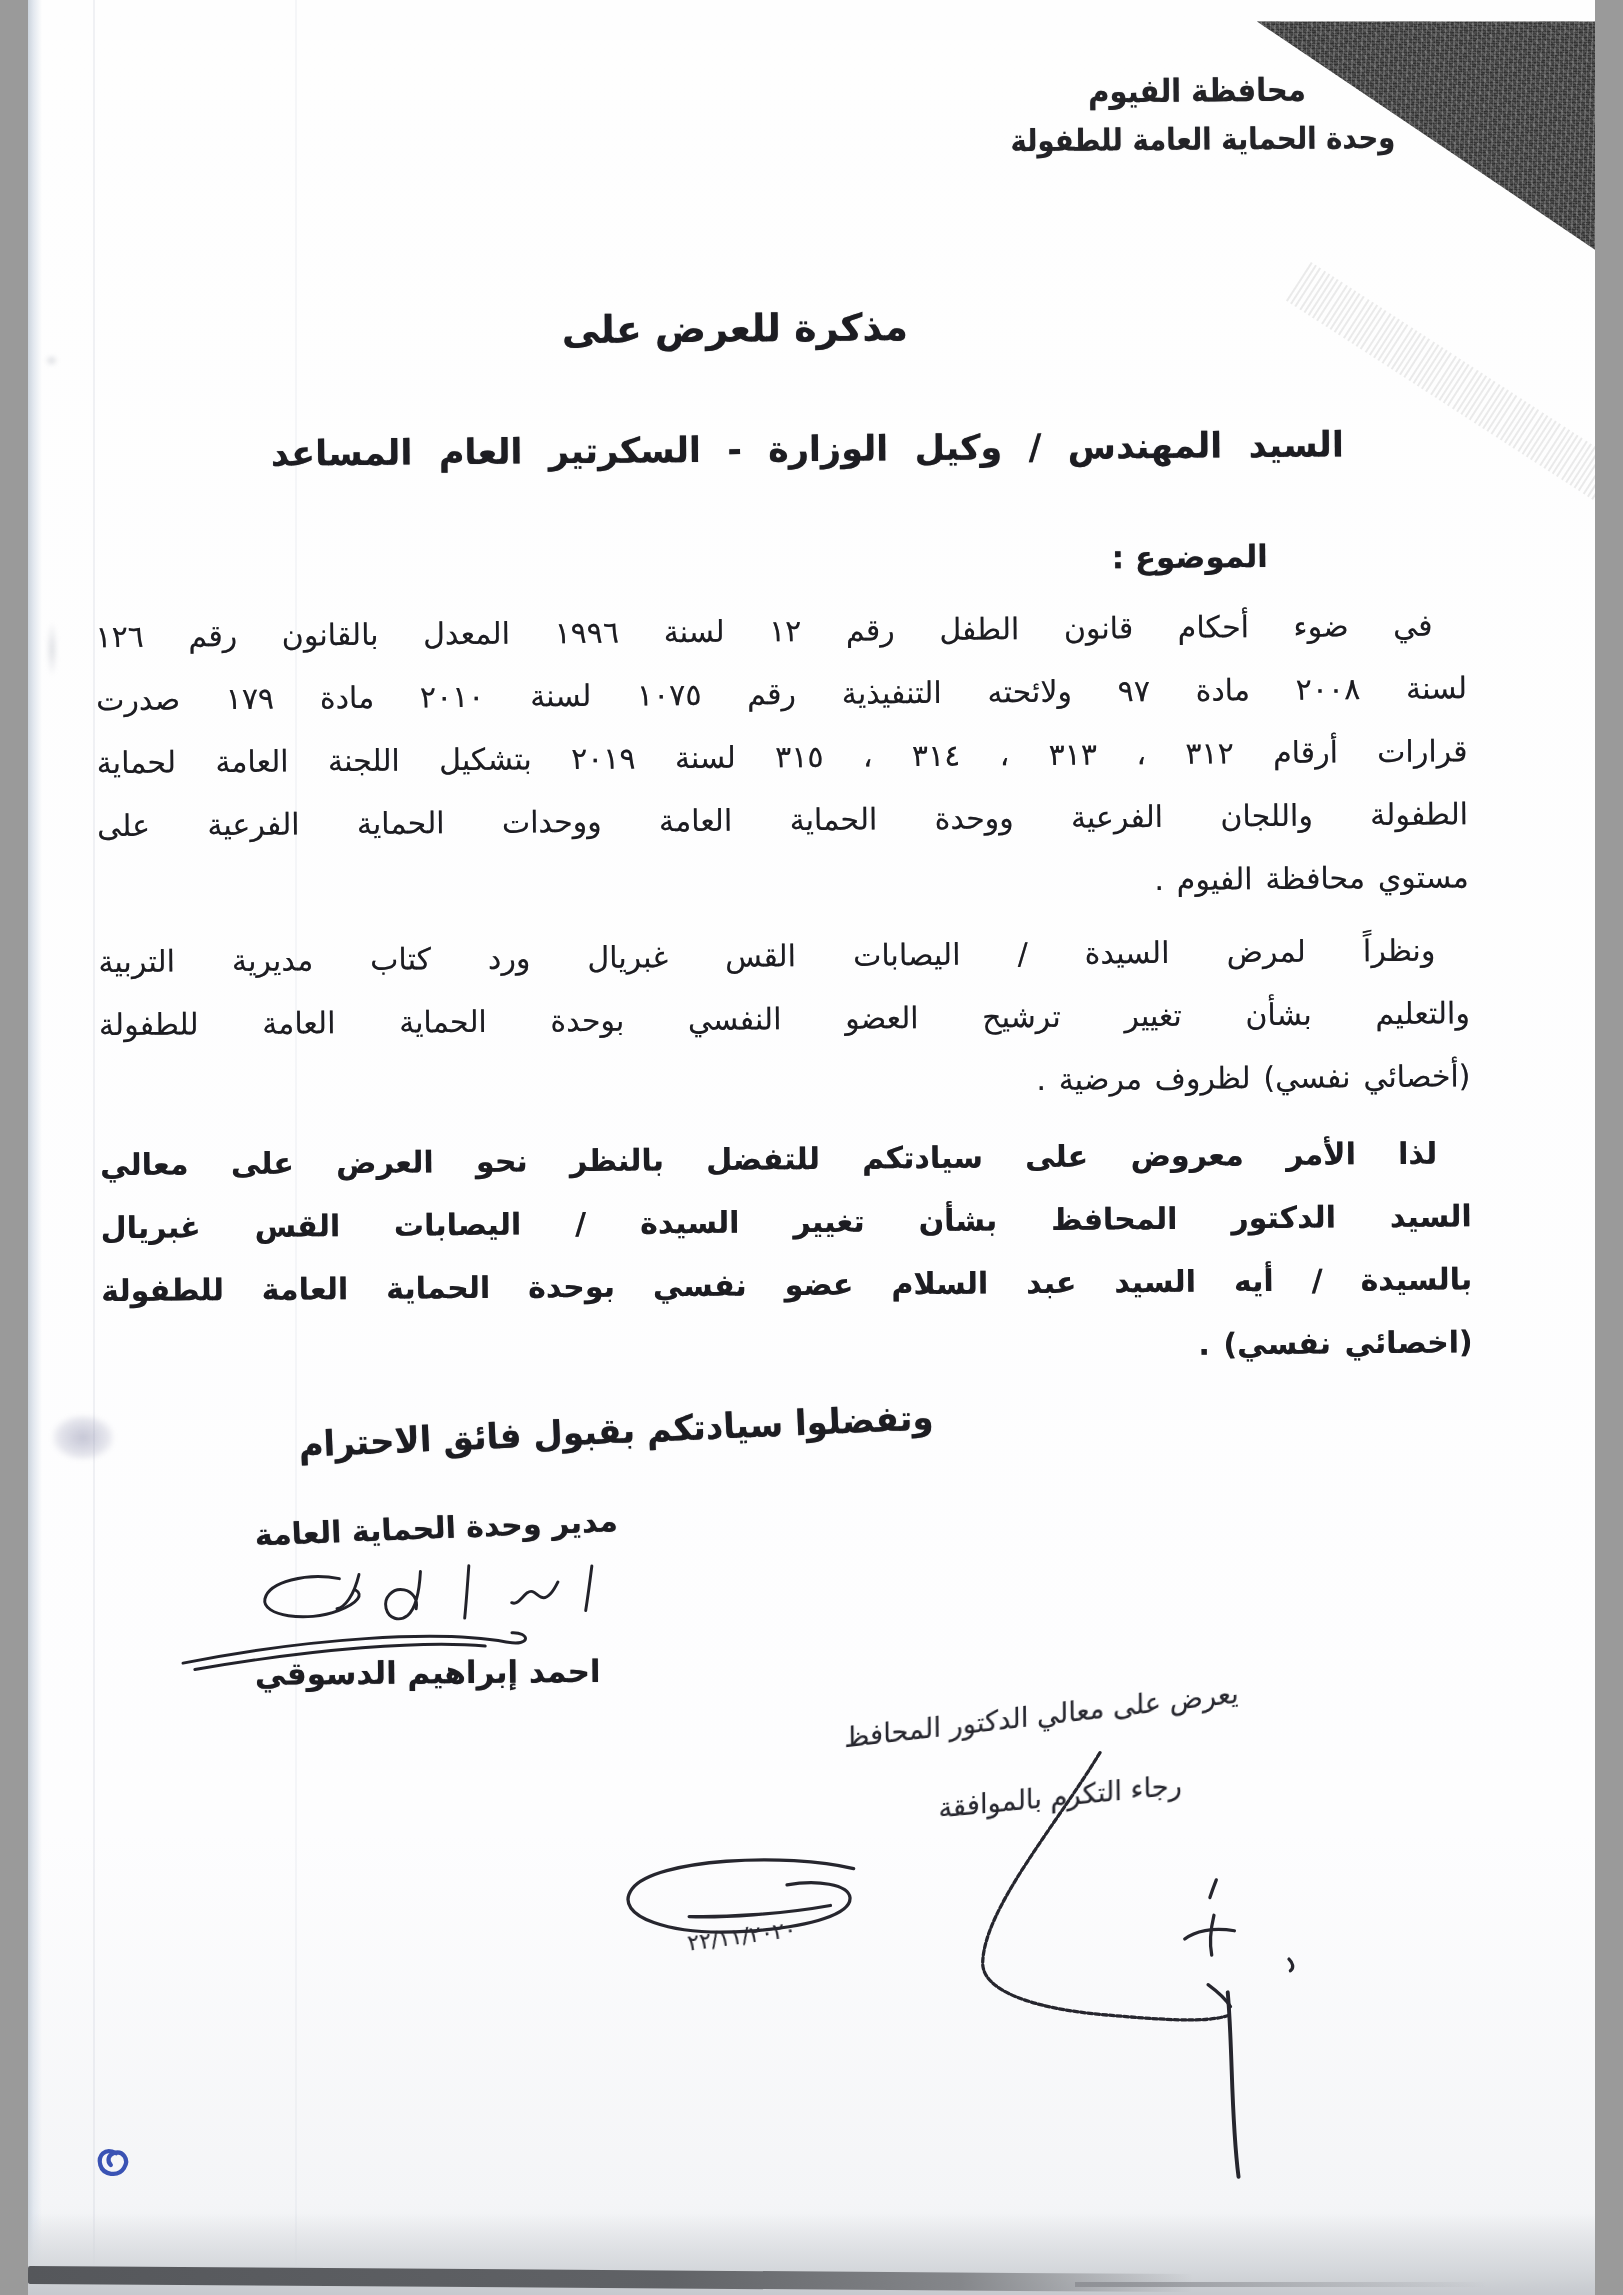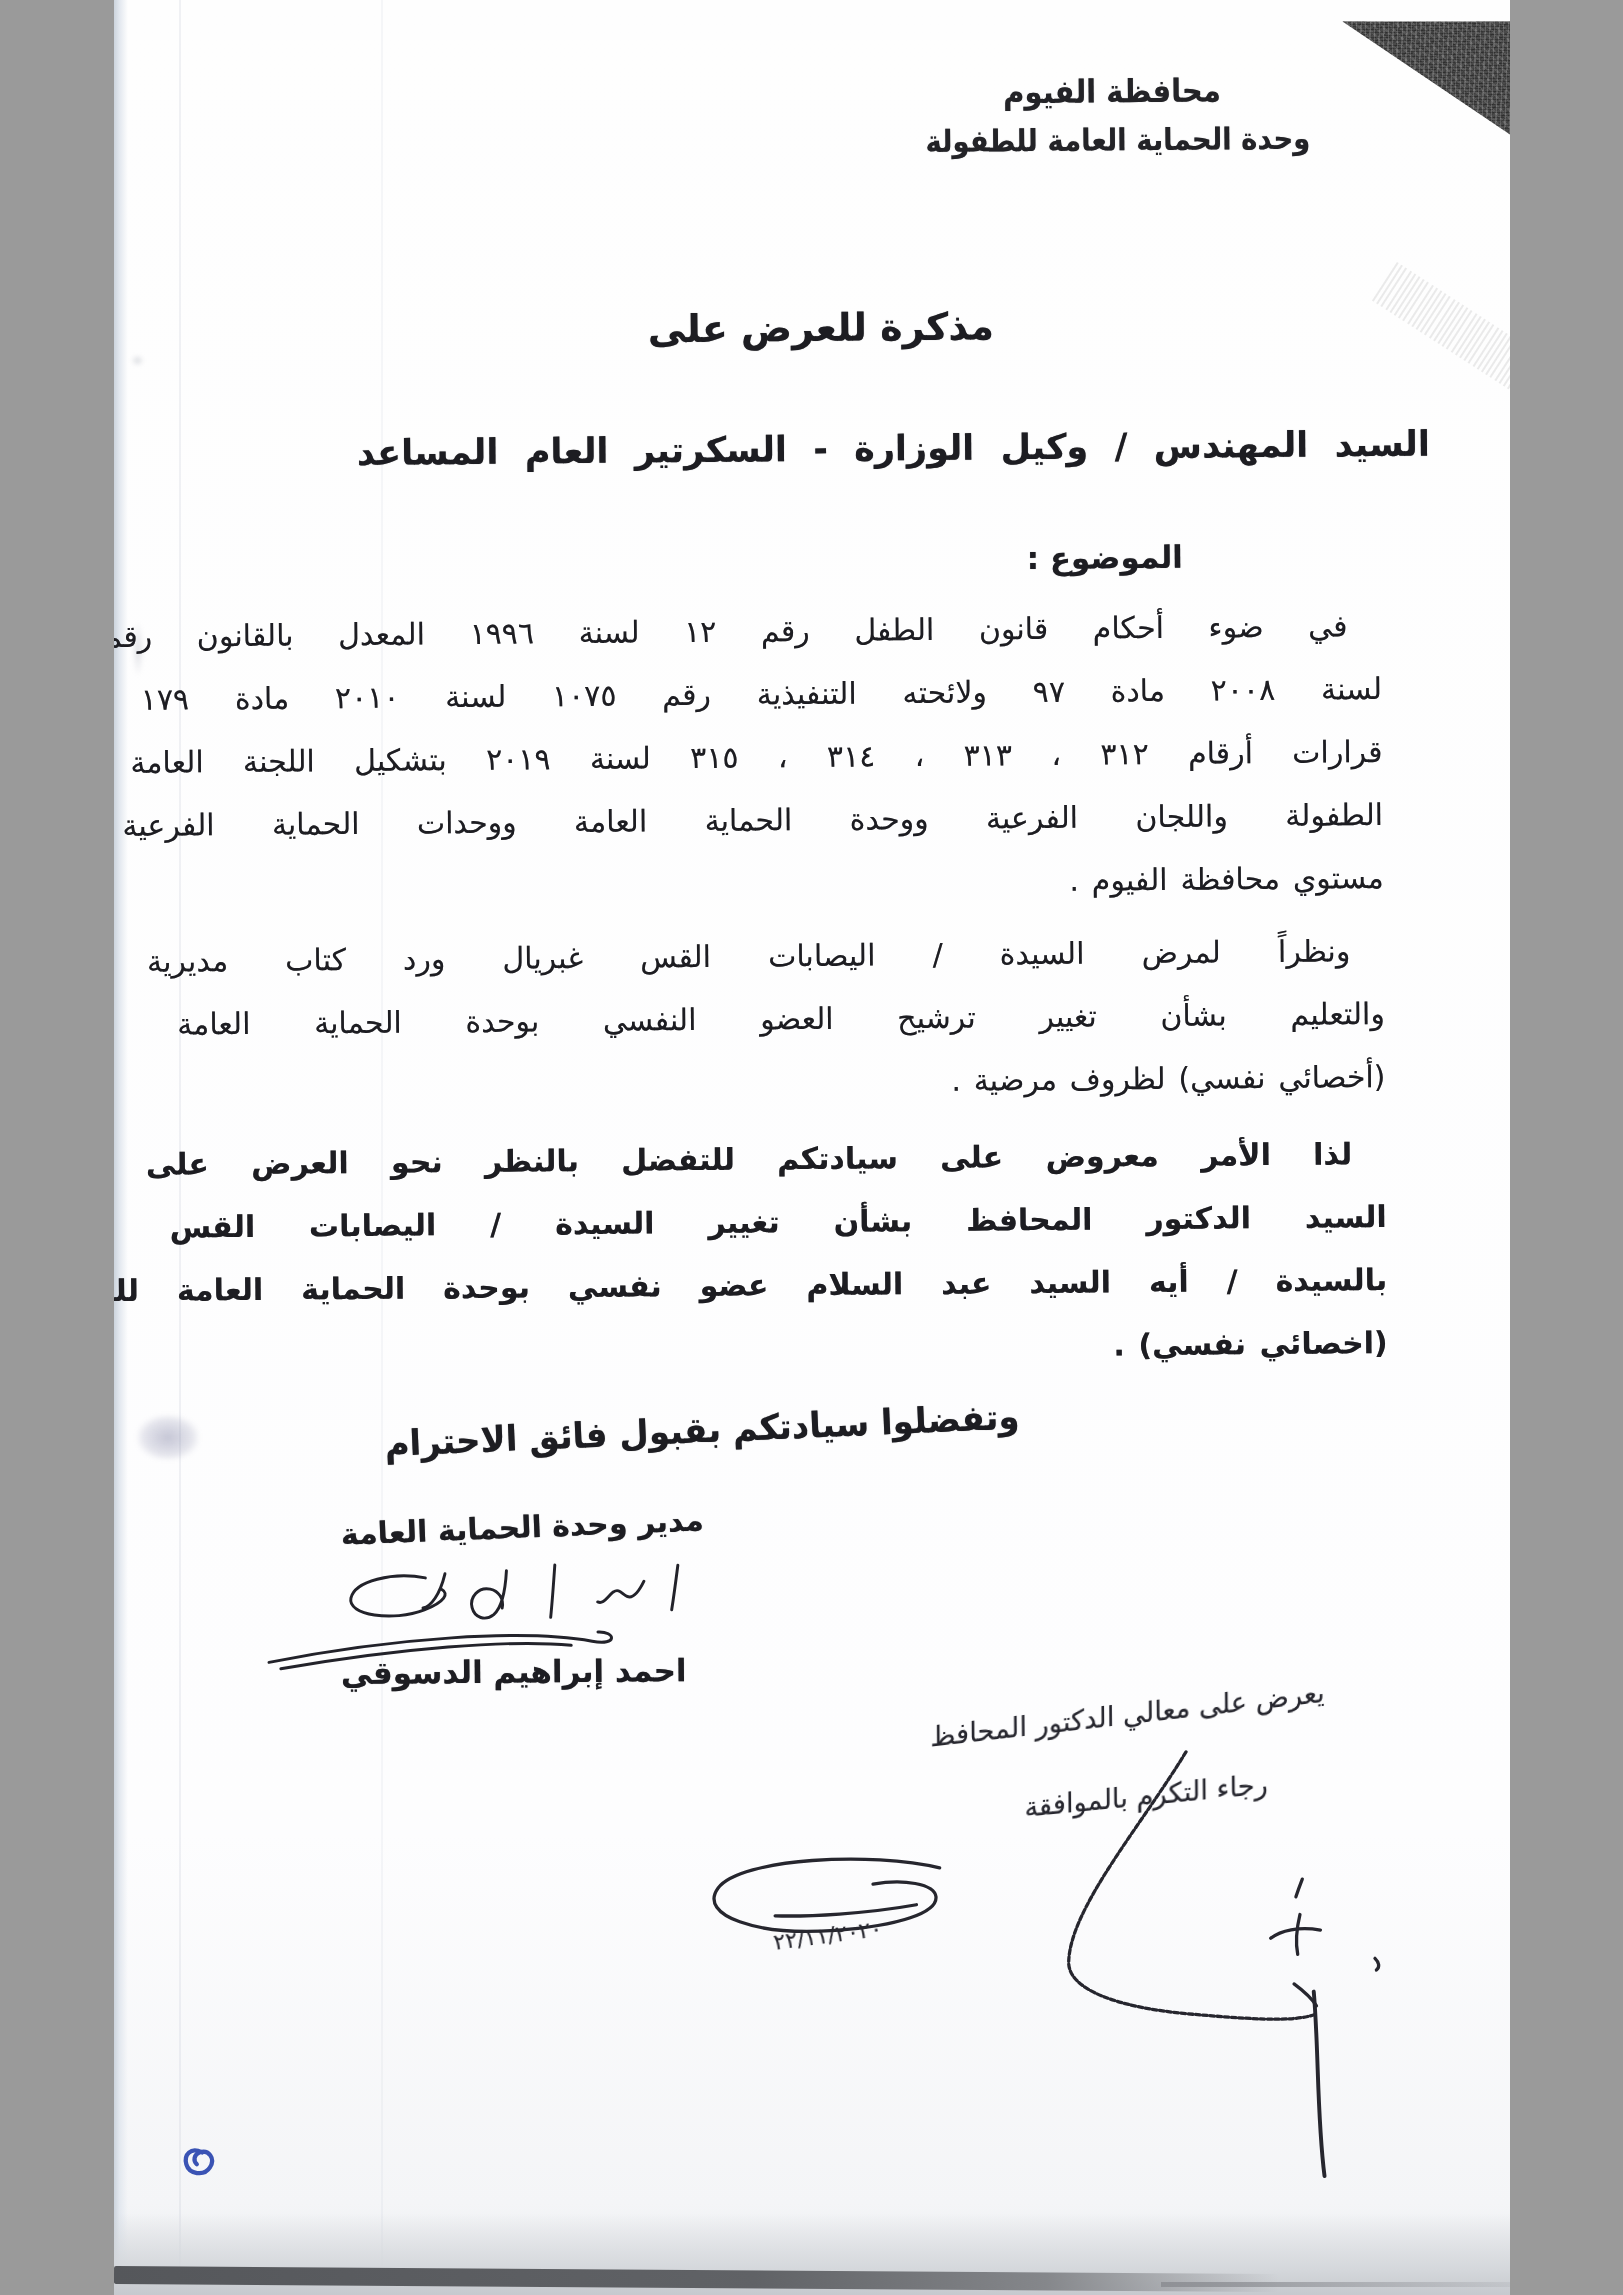--- a/index.html
+++ b/index.html
@@ -1,18 +1,18 @@
 <!DOCTYPE html>
 <html lang="ar" dir="rtl" style="font-size:10.5px"><head>
 <meta charset="utf-8">
 <style>
   html,body{margin:0;padding:0;background:#9a9a9a;}
   .page{
     position:relative;
-    width:1396px;height:2295px;
+    width:1567px;height:2295px;
     margin:0 auto;
     background:linear-gradient(180deg,#fefefe 0%,#fdfdfe 80%,#f4f5f7 96%,#e9ebee 100%);
     overflow:hidden;
     font-family:"DejaVu Sans", sans-serif;
     color:#1d1d22;
   }
   
   .left-edge{
     position:absolute;left:0;top:0;width:14.4px;height:100%;
     background:linear-gradient(to right,#ccd4dd 0%,#e3e8ef 40%,rgba(238,241,245,0) 100%);

